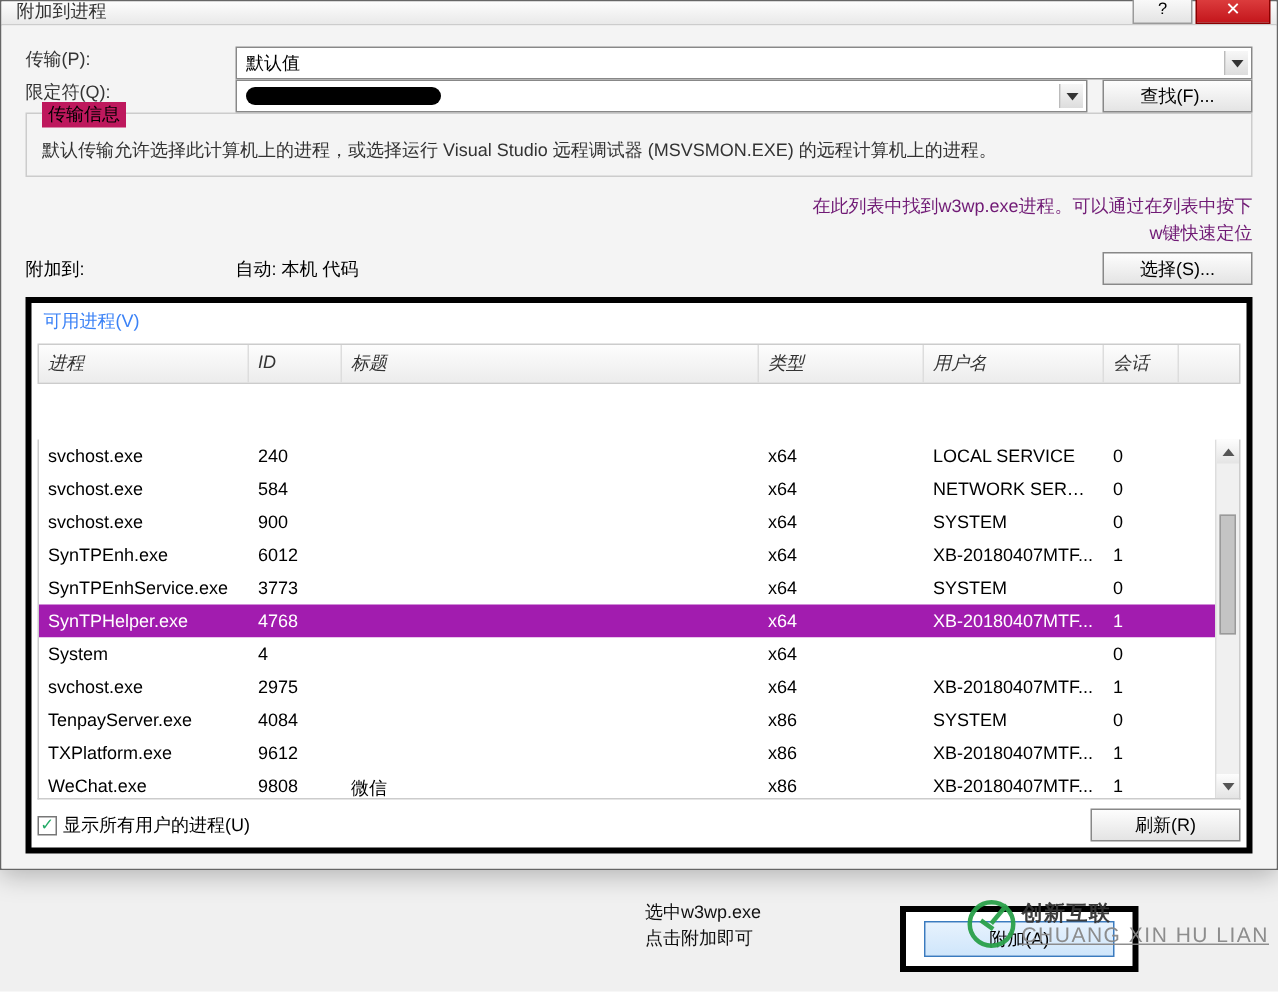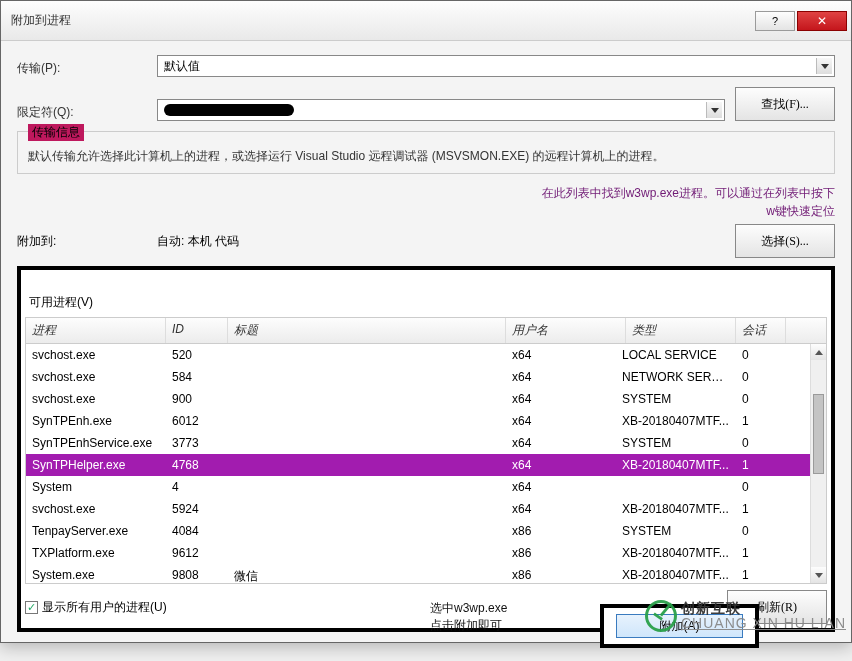--- a/index.html
+++ b/index.html
@@ -1,50 +1,50 @@
 <!DOCTYPE html>
 <html><head>
   <meta charset="utf-8">
   <style>
     * { box-sizing: border-box; margin: 0; padding: 0; font-family: "Microsoft YaHei", "Segoe UI", sans-serif; font-size: 12px; }
     body { background: #f0f0f0; width: 852px; height: 661px; position: relative; }
 
     .dialog { width: 852px; background: #fff; border: 1px solid #666; box-shadow: 0 4px 16px rgba(0,0,0,.25); }
-    .titlebar { height: 40px; background: linear-gradient(#fdfdfd,#e9e9e9); border-bottom: 1px solid #ccc; display:flex; align-items:center; padding:0 4px 0 10px; }
+    .titlebar { height: 16px; background: linear-gradient(#fdfdfd,#e9e9e9); border-bottom: 1px solid #ccc; display:flex; align-items:flex-end; padding:0 4px 0 10px; }
     .titlebar .title { flex:1; color:#333; }
     .titlebar .btn { width:40px; height:20px; border:1px solid #9a9a9a; margin-left:2px; display:flex; align-items:center; justify-content:center; background:linear-gradient(#fdfdfd,#e4e4e4); cursor:pointer; }
     .titlebar .btn.close { background: linear-gradient(#e04343,#c4161c); color:#fff; border-color:#8b0000; width:50px; }
     .titlebar .btn.help { font-size:11px; }
 
     .body { padding: 14px 16px 10px 16px; background:#f4f4f4; }
 
-    .row { display:flex; align-items:flex-end; margin-bottom:10px; }
+    .row { display:flex; align-items:flex-start; }
     .row .label { width:140px; color:#333; }
     .combo { flex:1; height:22px; border:1px solid #888; background:#fff; display:flex; align-items:center; padding:0 6px; position:relative; }
     .combo .arrow { position:absolute; right:2px; top:2px; bottom:2px; width:16px; background:linear-gradient(#f7f7f7,#ddd); border-left:1px solid #bbb; display:flex; align-items:center; justify-content:center; }
     .combo .arrow::after { content:""; border-left:4px solid transparent; border-right:4px solid transparent; border-top:5px solid #333; }
     .combo.white { background:#fff; }
-    .btn-std { height:34px; min-width:100px; border:1px solid #888; background:linear-gradient(#fdfdfd,#e4e4e4); margin-left:10px; cursor:pointer; padding:0 10px;font-family:Liberation Serif, serif; }
+    .btn-std { height:22px; min-width:100px; border:1px solid #888; background:linear-gradient(#fdfdfd,#e4e4e4); margin-left:10px; cursor:pointer; padding:0 10px; }
 
     .info-group { border:1px solid #ccc; background:#f4f4f4; padding:8px 10px; margin-bottom:10px; }
     .info-group .legend { position:relative; top:-16px; background:#be185d; display:inline-block; padding:0 4px; }
     .info-group .txt { margin-top:-10px; color:#333; line-height:1.5; }
 
     .annot1 { color:#701a75; font-size:15px; margin: 4px 0 4px 280px; line-height:1.5;text-align:right; }
 
     .attach-row { display:flex; align-items:center; margin-bottom:8px; }
     .attach-row .label { width:140px; }
     .attach-row .val { flex:1; }
     .attach-row .btn-std { min-width:100px; }
 
     .proc-wrap { border:4px solid #000; padding:4px; background:#fff; }
-    .proc-label { margin:20px 4px 6px 4px; color:#000000; }
+    .proc-label { margin:0 4px 6px 4px; color:#3b82f6; }
     .table-head { display:flex; background:linear-gradient(#fdfdfd,#ececec); border:1px solid #ccc; }
     .table-head .col { padding:4px 6px; border-right:1px solid #ddd; color:#333;font-style:italic; }
-    .table-body { border:1px solid #ccc; border-top:none; max-height:240px; overflow:hidden; position:relative; background:#fff; }
+    .table-body { border:1px solid #ccc; border-top:none; max-height:240px; overflow:hidden; position:relative; background:#fff;margin-top:37px; }
     .trow { display:flex; padding:2px 0; }
     .trow:nth-child(odd){ background:#fff; }
     .trow.selected { background:#a21caf; color:#fff; }
     .trow .cell { padding:2px 6px; white-space:nowrap; overflow:hidden; text-overflow:ellipsis; }
     .c0{ width:140px; } .c1{ width:62px; } .c2{ width:278px; } .c3{ width:110px; } .c4{ width:120px; } .c5{ width:50px; }
     .scrolltrack { position:absolute; right:0; top:0; bottom:0; width:16px; background:#f0f0f0; border-left:1px solid #ddd; }
     .scrolltrack .thumb { position:absolute; left:2px; right:2px; top:50px; height:80px; background:#c4c4c4; border:1px solid #9a9a9a; }
     .scrolltrack .arr { position:absolute; left:0; right:0; height:16px; background:linear-gradient(#fdfdfd,#e4e4e4); display:flex; align-items:center; justify-content:center; }
     .scrolltrack .arr.up{ top:0; } .scrolltrack .arr.dn{ bottom:0; }
     .scrolltrack .arr::after{ content:""; border-left:4px solid transparent; border-right:4px solid transparent; }
@@ -112,28 +112,28 @@
       <div class="val">自动: 本机 代码</div>
       <button class="btn-std">选择(S)...</button>
     </div>
 
     <div class="proc-wrap">
       <div class="proc-label">可用进程(V)</div>
       <div class="table-head">
         <div class="col c0">进程</div>
         <div class="col c1">ID</div>
         <div class="col c2">标题</div>
+        <div class="col c3">类型</div>
         <div class="col c4">用户名</div>
-        <div class="col c3">类型</div>
         <div class="col c5">会话</div>
       </div>
       <div class="table-body" id="tbody">
         <div class="trow">
             <div class="cell c0">svchost.exe</div>
-            <div class="cell c1">520</div>
+            <div class="cell c1">240</div>
             <div class="cell c2"></div>
             <div class="cell c3">x64</div>
             <div class="cell c4">LOCAL SERVICE</div>
             <div class="cell c5">0</div>
           </div>
           <div class="trow">
             <div class="cell c0">svchost.exe</div>
             <div class="cell c1">584</div>
             <div class="cell c2"></div>
             <div class="cell c3">x64</div>
@@ -175,21 +175,21 @@
           <div class="trow">
             <div class="cell c0">System</div>
             <div class="cell c1">4</div>
             <div class="cell c2"></div>
             <div class="cell c3">x64</div>
             <div class="cell c4"></div>
             <div class="cell c5">0</div>
           </div>
           <div class="trow">
             <div class="cell c0">svchost.exe</div>
-            <div class="cell c1">5924</div>
+            <div class="cell c1">2975</div>
             <div class="cell c2"></div>
             <div class="cell c3">x64</div>
             <div class="cell c4">XB-20180407MTF...</div>
             <div class="cell c5">1</div>
           </div>
           <div class="trow">
             <div class="cell c0">TenpayServer.exe</div>
             <div class="cell c1">4084</div>
             <div class="cell c2"></div>
             <div class="cell c3">x86</div>
@@ -198,21 +198,21 @@
           </div>
           <div class="trow">
             <div class="cell c0">TXPlatform.exe</div>
             <div class="cell c1">9612</div>
             <div class="cell c2"></div>
             <div class="cell c3">x86</div>
             <div class="cell c4">XB-20180407MTF...</div>
             <div class="cell c5">1</div>
           </div>
           <div class="trow">
-            <div class="cell c0">System.exe</div>
+            <div class="cell c0">WeChat.exe</div>
             <div class="cell c1">9808</div>
             <div class="cell c2">微信</div>
             <div class="cell c3">x86</div>
             <div class="cell c4">XB-20180407MTF...</div>
             <div class="cell c5">1</div>
           </div>
           <div class="scrolltrack">
           <div class="arr up"></div>
           <div class="thumb"></div>
           <div class="arr dn"></div>

